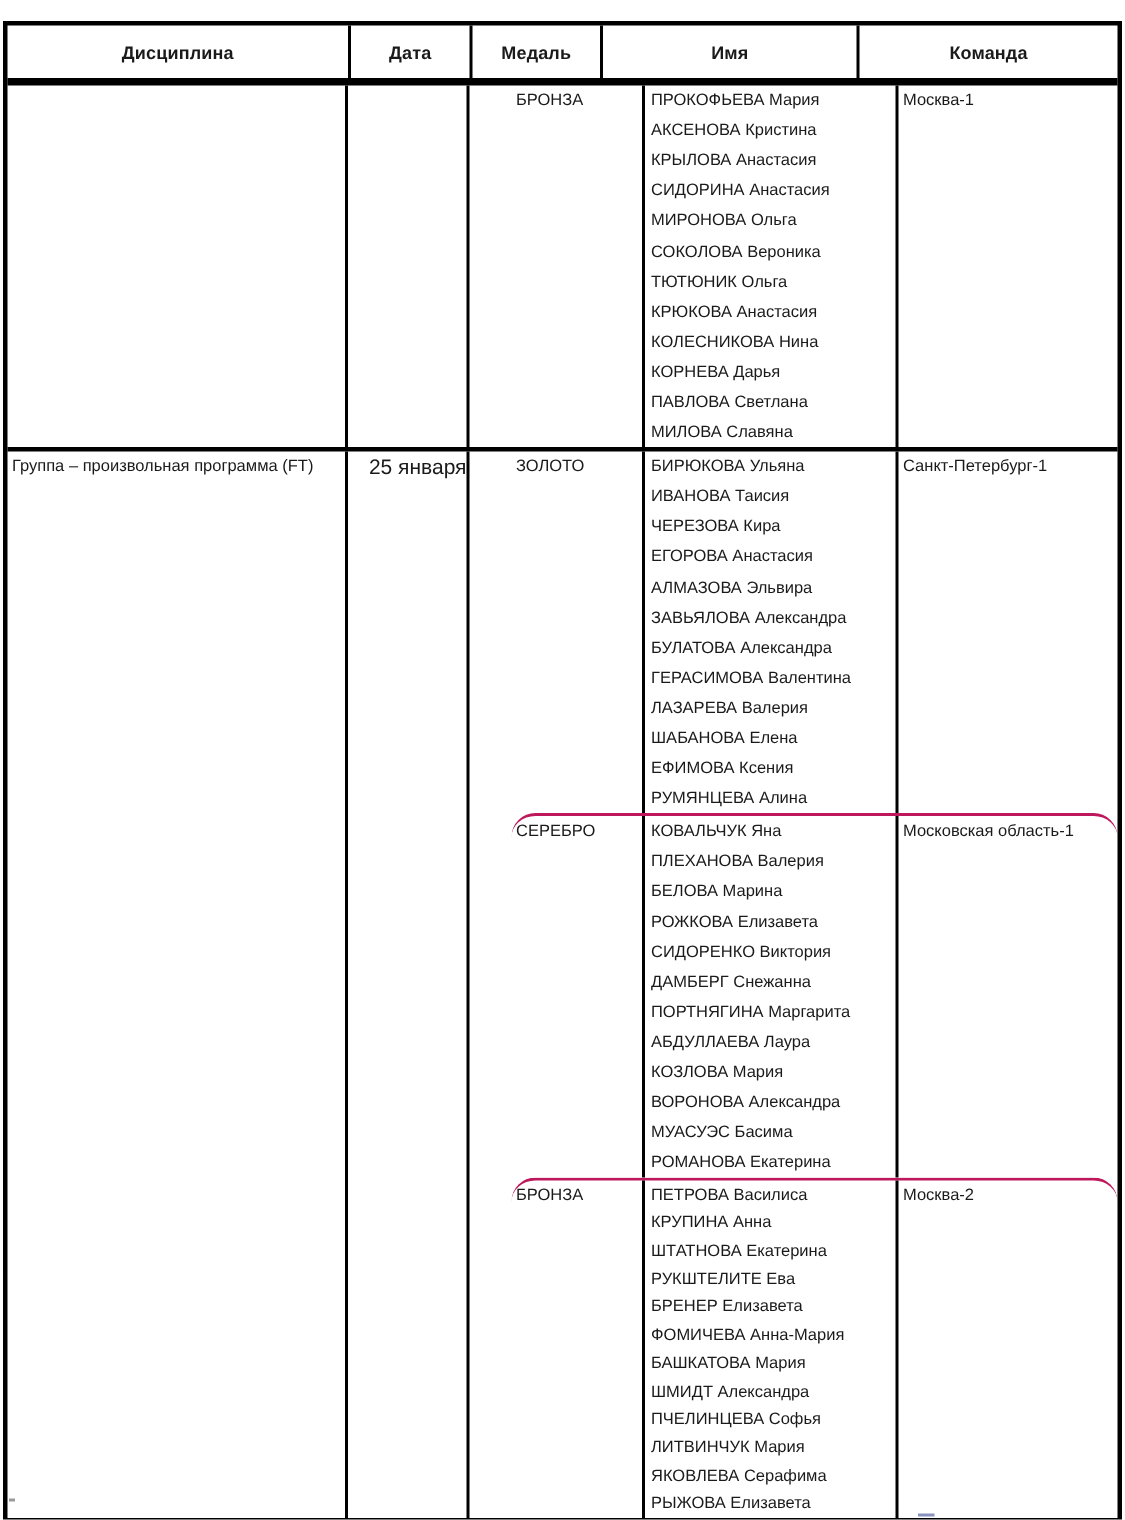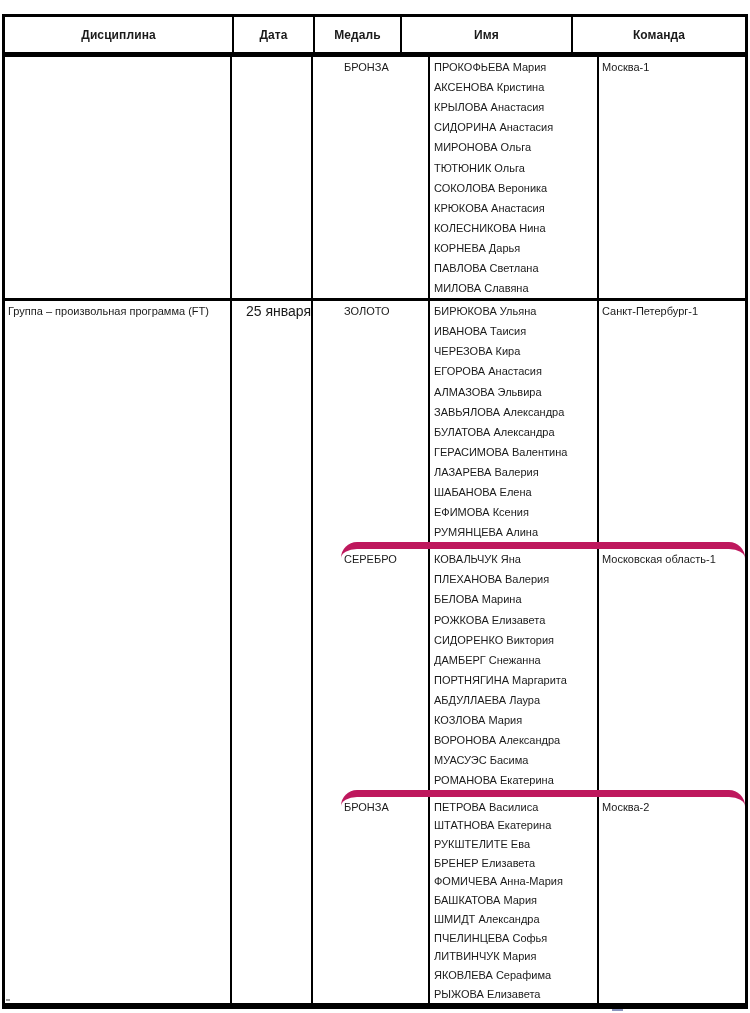--- a/index.html
+++ b/index.html
@@ -42,21 +42,21 @@
   .date-cell {
     font-size: 14px; line-height: 20.1px; text-align: right;
     border-right: 2px solid #000;
     overflow: hidden; white-space: nowrap;
   }
   .medal-col { display: block; padding-left: 28px; }
   .medal-row {
     display: grid;
     grid-template-columns: 87px 171px 1fr;
   }
-  .medal-row + .medal-row { border-top: 7px solid #be185d; border-radius: 16px; }
+  .medal-row + .medal-row { border-top: 2px solid #be185d; border-radius: 16px; }
   .medal-cell {
     font-size: 11px; line-height: 20.1px; padding-left: 3px;
     overflow: hidden; white-space: nowrap;
   }
   .names-cell {
     border-left: 2px solid #000; border-right: 2px solid #000;
     padding-left: 4px; overflow: hidden;
   }
   .team-cell {
     font-size: 11px; line-height: 20.1px; padding-left: 3px;
@@ -94,22 +94,22 @@
     <div class="date-cell"></div>
     <div class="medal-col">
   <div class="medal-row">
     <div class="medal-cell">БРОНЗА</div>
     <div class="names-cell">
               <div class="name-line">ПРОКОФЬЕВА Мария</div>
               <div class="name-line">АКСЕНОВА Кристина</div>
               <div class="name-line">КРЫЛОВА Анастасия</div>
               <div class="name-line">СИДОРИНА Анастасия</div>
               <div class="name-line">МИРОНОВА Ольга</div>
+              <div class="name-line">СОКОЛОВА Вероника</div>
               <div class="name-line">ТЮТЮНИК Ольга</div>
-              <div class="name-line">СОКОЛОВА Вероника</div>
               <div class="name-line">КРЮКОВА Анастасия</div>
               <div class="name-line">КОЛЕСНИКОВА Нина</div>
               <div class="name-line">КОРНЕВА Дарья</div>
               <div class="name-line">ПАВЛОВА Светлана</div>
               <div class="name-line">МИЛОВА Славяна</div>
             </div>
     <div class="team-cell">Москва-1</div>
   </div>
 </div>
   </div>
@@ -153,20 +153,21 @@
               <div class="name-line">МУАСУЭС Басима</div>
               <div class="name-line">РОМАНОВА Екатерина</div>
             </div>
     <div class="team-cell">Московская область-1</div>
   </div>
 
   <div class="medal-row">
     <div class="medal-cell">БРОНЗА</div>
     <div class="names-cell">
               <div class="name-line">ПЕТРОВА Василиса</div>
+              <div class="name-line">КРУПИНА Анна</div>
               <div class="name-line">ШТАТНОВА Екатерина</div>
               <div class="name-line">РУКШТЕЛИТЕ Ева</div>
               <div class="name-line">БРЕНЕР Елизавета</div>
               <div class="name-line">ФОМИЧЕВА Анна-Мария</div>
               <div class="name-line">БАШКАТОВА Мария</div>
               <div class="name-line">ШМИДТ Александра</div>
               <div class="name-line">ПЧЕЛИНЦЕВА Софья</div>
               <div class="name-line">ЛИТВИНЧУК Мария</div>
               <div class="name-line">ЯКОВЛЕВА Серафима</div>
               <div class="name-line">РЫЖОВА Елизавета</div>

